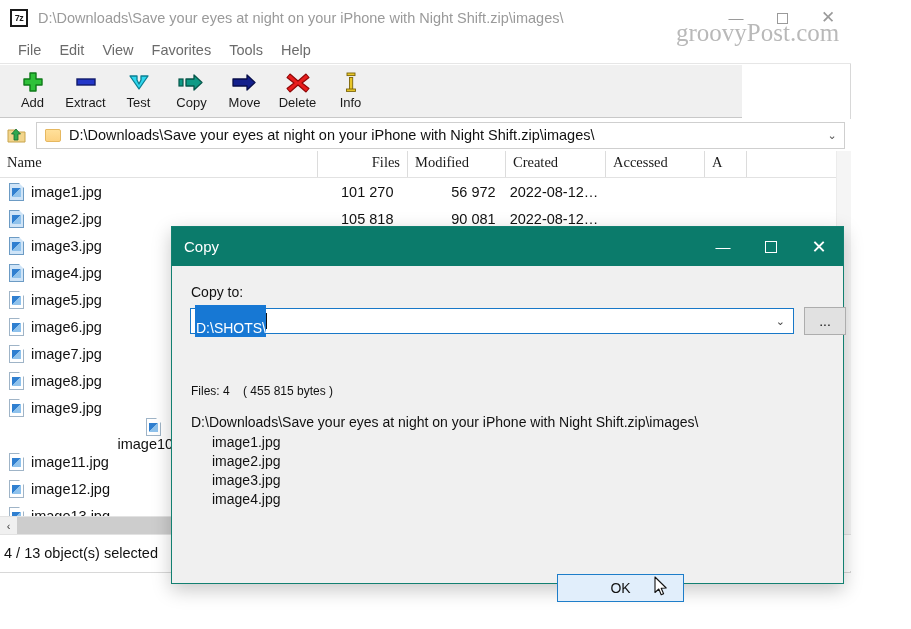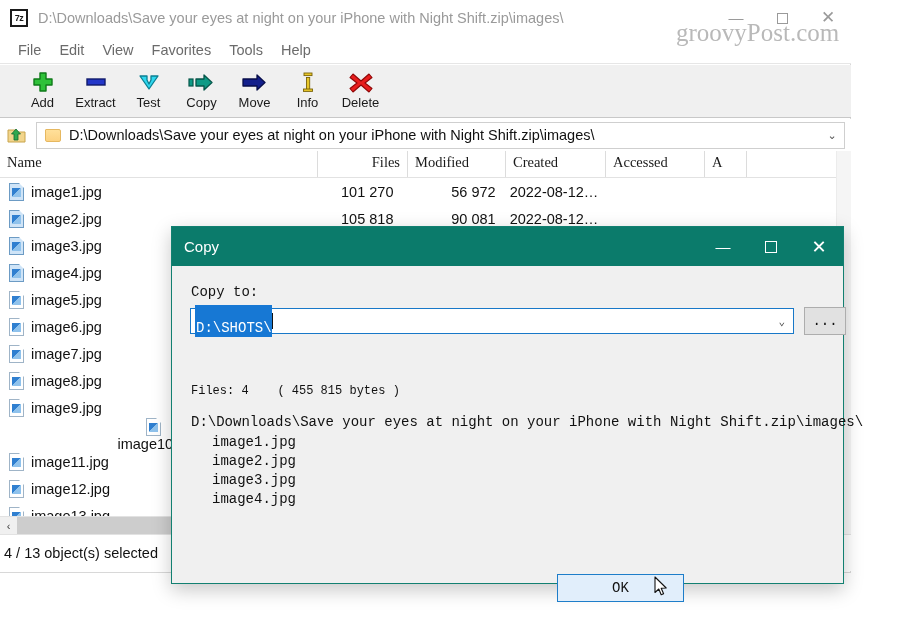--- a/index.html
+++ b/index.html
@@ -106,27 +106,27 @@
     font-size: 14.5px;
     color: #6b6b6b;
     padding: 2px 9px;
     cursor: default;
   }
 
   
   #toolbar {
     position: absolute;
     left: 0; top: 65px;
-    width: 851px;
+    width: 742px;
     height: 53px;
     background: #f0f0f0;
     border-bottom: 1px solid #c8c8c8;
     display: flex;
     align-items: flex-start;
-    padding-left: 16px;
+    padding-left: 6px;
     box-sizing: border-box;
   }
   .tb-btn {
     width: 53px;
     height: 51px;
     display: flex;
     flex-direction: column;
     align-items: center;
     justify-content: flex-start;
     padding-top: 5px;
@@ -374,21 +374,20 @@
     width: 12px; height: 12px;
     border: 1.4px solid #ffffff;
     box-sizing: border-box;
   }
   .dc-close { font-size: 18px; line-height: 0; font-weight: 300; }
 
   #dlg-body {
     position: relative;
     height: 317px;
     padding: 0;
-    font-family: Liberation Mono, monospace;
   }
   #copy-to-label {
     position: absolute;
     left: 19px; top: 18px;
     font-size: 14px;
     color: #111111;
   }
   #path-combo {
     position: absolute;
     left: 18px; top: 42px;
@@ -554,34 +553,34 @@
         <div class="tb-glyph">
           <svg width="28" height="23" viewBox="0 0 28 23">
             <path d="M2 8 h14 v-4 l8 7.5 l-8 7.5 v-4 h-14 z" fill="#131f8c" stroke="#070d4a" stroke-width="1.3" stroke-linejoin="round"></path>
           </svg>
         </div>
         <div class="tb-label">Move</div>
       </div>
       <div class="tb-btn">
         <div class="tb-glyph">
           <svg width="24" height="23" viewBox="0 0 24 23">
+            <path d="M4 3 l8 7 l8 -7 l3 3.5 l-7 5.5 l7 5.5 l-3 3.5 l-8 -7 l-8 7 l-3 -3.5 l7 -5.5 l-7 -5.5 z" fill="#e81d1d" stroke="#8e0606" stroke-width="1.1" stroke-linejoin="round"></path>
+          </svg>
+        </div>
+        <div class="tb-label">Delete</div>
+      </div>
+      <div class="tb-btn">
+        <div class="tb-glyph">
+          <svg width="24" height="23" viewBox="0 0 24 23">
             <rect x="8" y="2" width="8" height="2.6" fill="#e8c72a" stroke="#7a6308" stroke-width="0.9"></rect>
             <rect x="10.5" y="6.5" width="3.2" height="12" fill="#e8c72a" stroke="#7a6308" stroke-width="0.9"></rect>
             <rect x="7.5" y="18" width="9" height="2.4" fill="#e8c72a" stroke="#7a6308" stroke-width="0.9"></rect>
           </svg>
         </div>
         <div class="tb-label">Info</div>
-      </div>
-      <div class="tb-btn">
-        <div class="tb-glyph">
-          <svg width="24" height="23" viewBox="0 0 24 23">
-            <path d="M4 3 l8 7 l8 -7 l3 3.5 l-7 5.5 l7 5.5 l-3 3.5 l-8 -7 l-8 7 l-3 -3.5 l7 -5.5 l-7 -5.5 z" fill="#e81d1d" stroke="#8e0606" stroke-width="1.1" stroke-linejoin="round"></path>
-          </svg>
-        </div>
-        <div class="tb-label">Delete</div>
       </div>
     </div>
 
   <div id="addressrow">
     <div id="up-btn">
       <svg width="20" height="18" viewBox="0 0 20 18">
         <path d="M1 4 L8 4 L9.5 6 L18 6 L18 16 L1 16 Z" fill="#f2d58c" stroke="#c8a44c" stroke-width="1"></path>
         <path d="M7 14 L7 8 L4.5 8 L9 3 L13.5 8 L11 8 L11 14 Z" fill="#2fa84f" stroke="#15682f" stroke-width="0.8"></path>
       </svg>
     </div>

